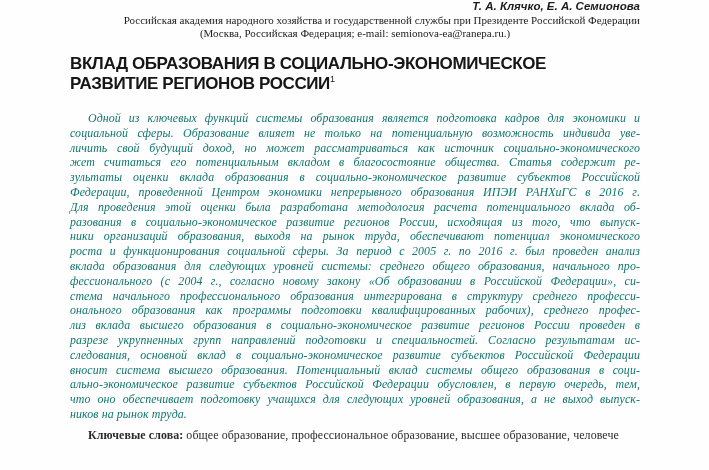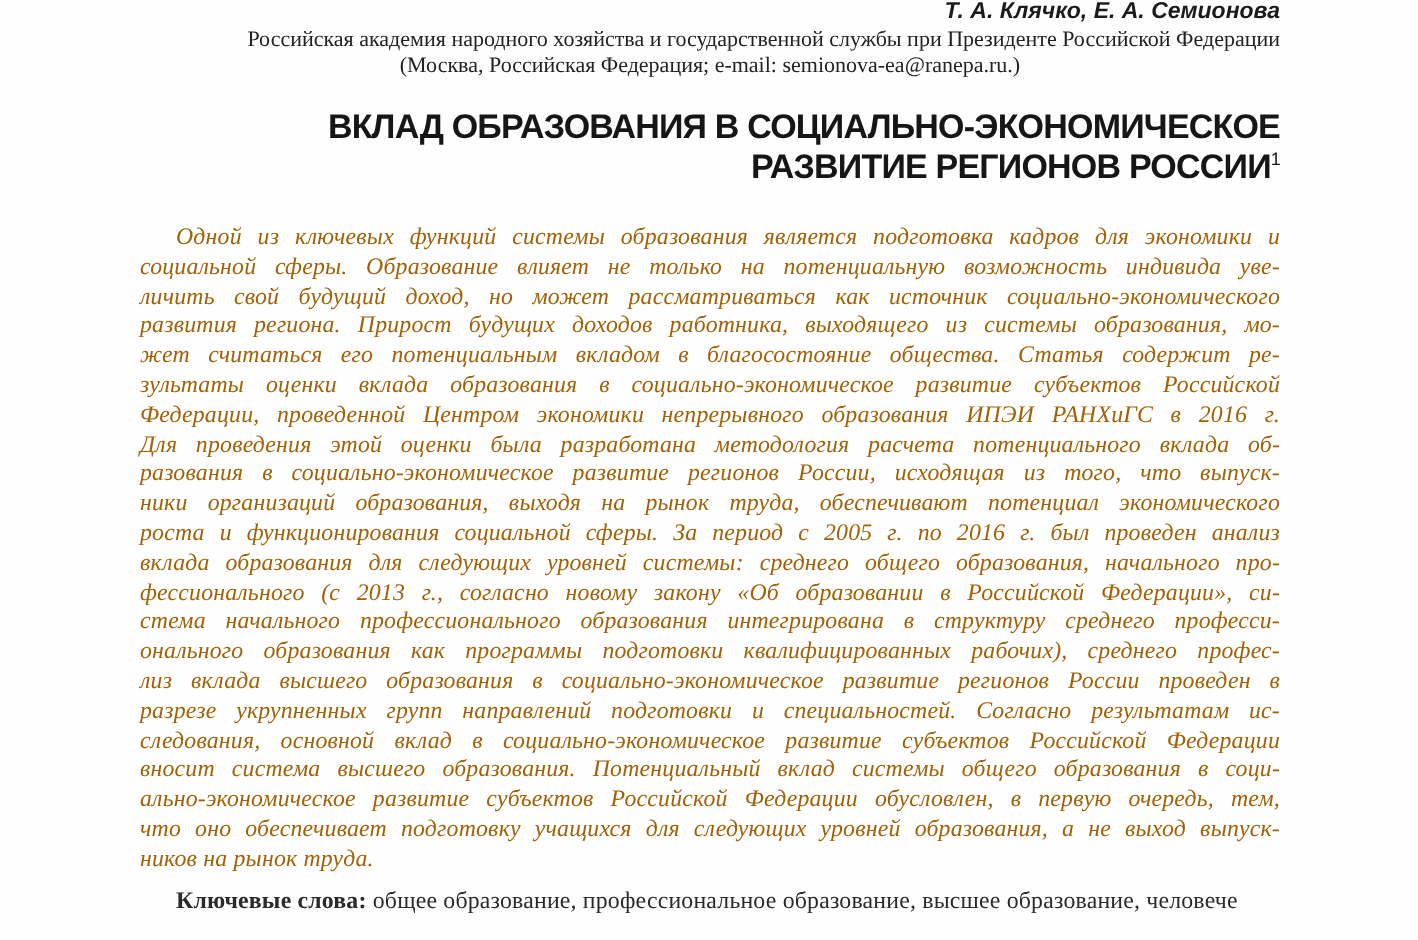--- a/index.html
+++ b/index.html
@@ -38,34 +38,34 @@
     text-align: center;
     color: #222;
   }
   .title {
     margin: 15px 0 16px 0;
     font-family: "Liberation Sans", sans-serif;
     font-weight: bold;
     font-size: 17px;
     line-height: 19.5px;
     letter-spacing: -0.4px;
-    text-align: right;
+    text-align: left;
     color: #161616;
   }
   .title .t-line { display: block; }
   .title sup {
     font-size: 9px;
     font-weight: normal;
     vertical-align: super;
     line-height: 0;
   }
   .abstract {
     margin-top: 18px;
     font-style: italic;
-    color: #a16207;
+    color: #0f766e;
   }
   .abs-line {
     font-size: 11.9px;
     line-height: 14.8px;
     text-align: justify;
     text-align-last: justify;
     letter-spacing: 0.1px;
     white-space: normal;
   }
   .abs-line.first { text-indent: 18px; }
@@ -93,30 +93,29 @@
 
   <h1 class="title">
     <span class="t-line">ВКЛАД ОБРАЗОВАНИЯ В СОЦИАЛЬНО-ЭКОНОМИЧЕСКОЕ</span>
     <span class="t-line"><span>РАЗВИТИЕ РЕГИОНОВ РОССИИ</span><sup>1</sup></span>
   </h1>
 
   <div class="abstract">
       <div class="abs-line first">Одной из ключевых функций системы образования является подготовка кадров для экономики и</div>
       <div class="abs-line">социальной сферы. Образование влияет не только на потенциальную возможность индивида уве-</div>
       <div class="abs-line">личить свой будущий доход, но может рассматриваться как источник социально-экономического</div>
-      <div class="abs-line">развития региона. Прирост будущих доходов работника, выходящего из системы образования, мо-</div>
       <div class="abs-line">жет считаться его потенциальным вкладом в благосостояние общества. Статья содержит ре-</div>
       <div class="abs-line">зультаты оценки вклада образования в социально-экономическое развитие субъектов Российской</div>
       <div class="abs-line">Федерации, проведенной Центром экономики непрерывного образования ИПЭИ РАНХиГС в 2016 г.</div>
       <div class="abs-line">Для проведения этой оценки была разработана методология расчета потенциального вклада об-</div>
       <div class="abs-line">разования в социально-экономическое развитие регионов России, исходящая из того, что выпуск-</div>
       <div class="abs-line">ники организаций образования, выходя на рынок труда, обеспечивают потенциал экономического</div>
       <div class="abs-line">роста и функционирования социальной сферы. За период с 2005 г. по 2016 г. был проведен анализ</div>
       <div class="abs-line">вклада образования для следующих уровней системы: среднего общего образования, начального про-</div>
-      <div class="abs-line">фессионального (с 2013 г., согласно новому закону «Об образовании в Российской Федерации», си-</div>
+      <div class="abs-line">фессионального (с 2004 г., согласно новому закону «Об образовании в Российской Федерации», си-</div>
       <div class="abs-line">стема начального профессионального образования интегрирована в структуру среднего професси-</div>
       <div class="abs-line">онального образования как программы подготовки квалифицированных рабочих), среднего профес-</div>
       <div class="abs-line">лиз вклада высшего образования в социально-экономическое развитие регионов России проведен в</div>
       <div class="abs-line">разрезе укрупненных групп направлений подготовки и специальностей. Согласно результатам ис-</div>
       <div class="abs-line">следования, основной вклад в социально-экономическое развитие субъектов Российской Федерации</div>
       <div class="abs-line">вносит система высшего образования. Потенциальный вклад системы общего образования в соци-</div>
       <div class="abs-line">ально-экономическое развитие субъектов Российской Федерации обусловлен, в первую очередь, тем,</div>
       <div class="abs-line">что оно обеспечивает подготовку учащихся для следующих уровней образования, а не выход выпуск-</div>
       <div class="abs-line last">ников на рынок труда.</div>
     </div>

